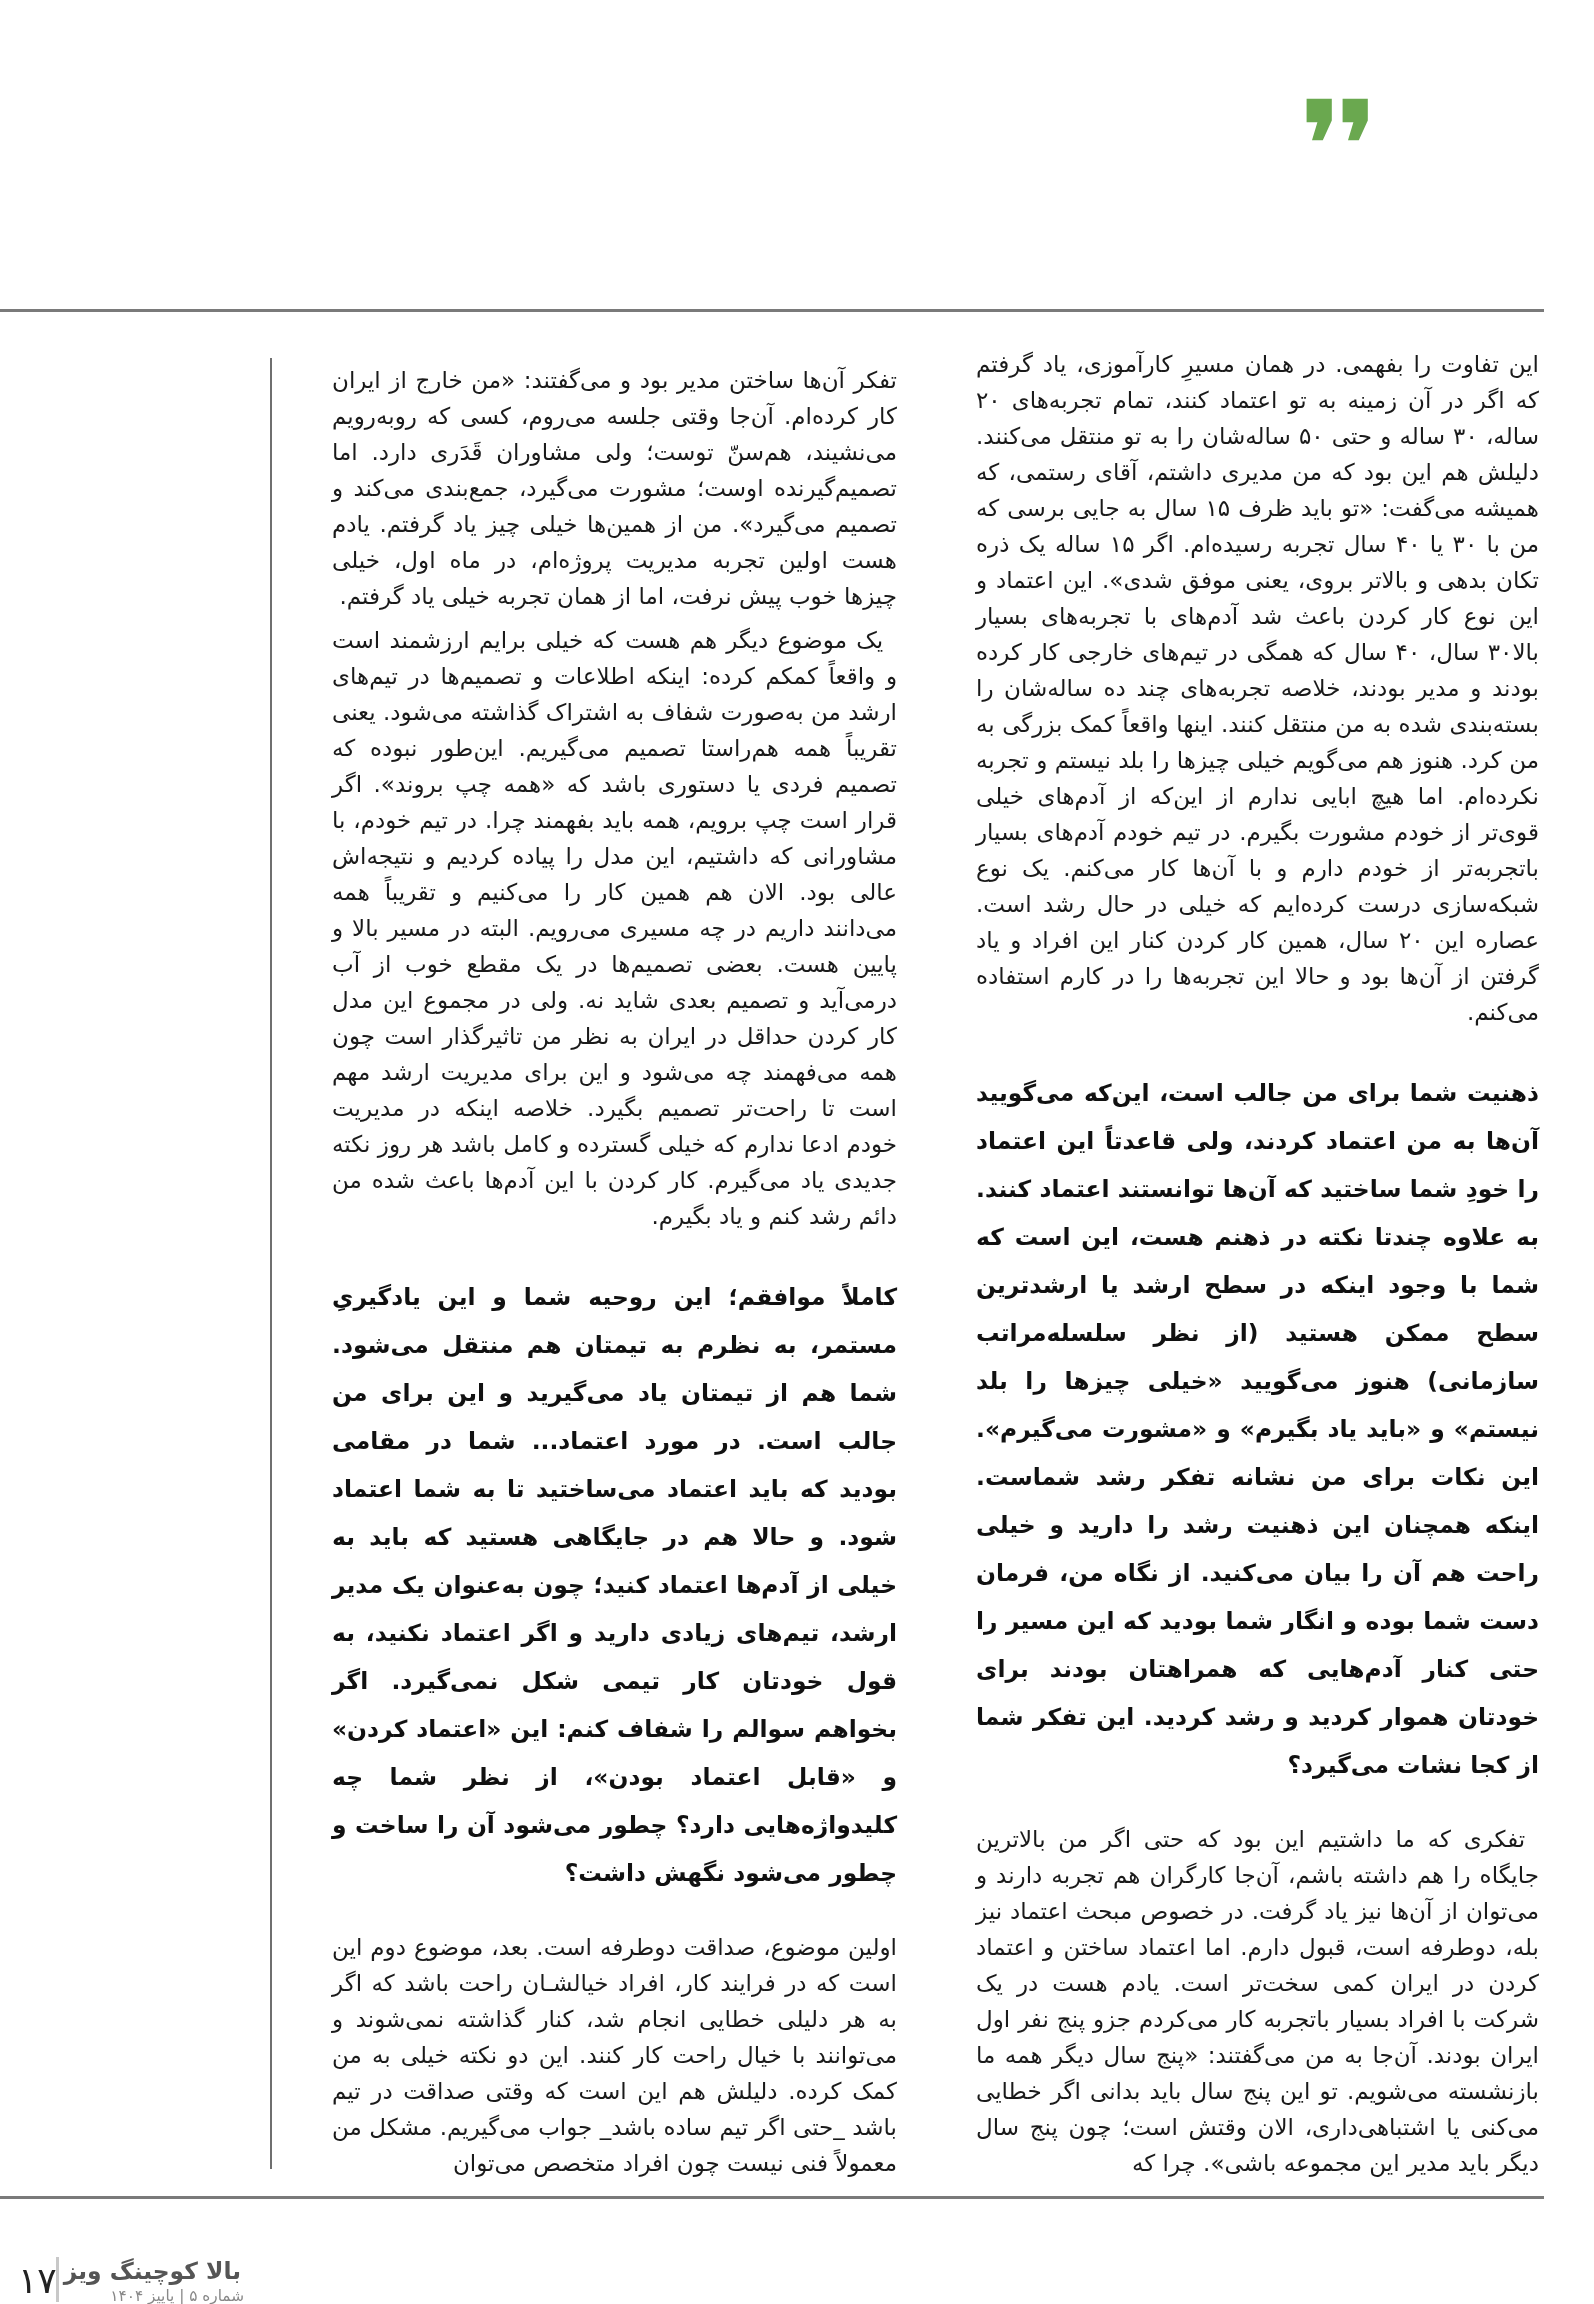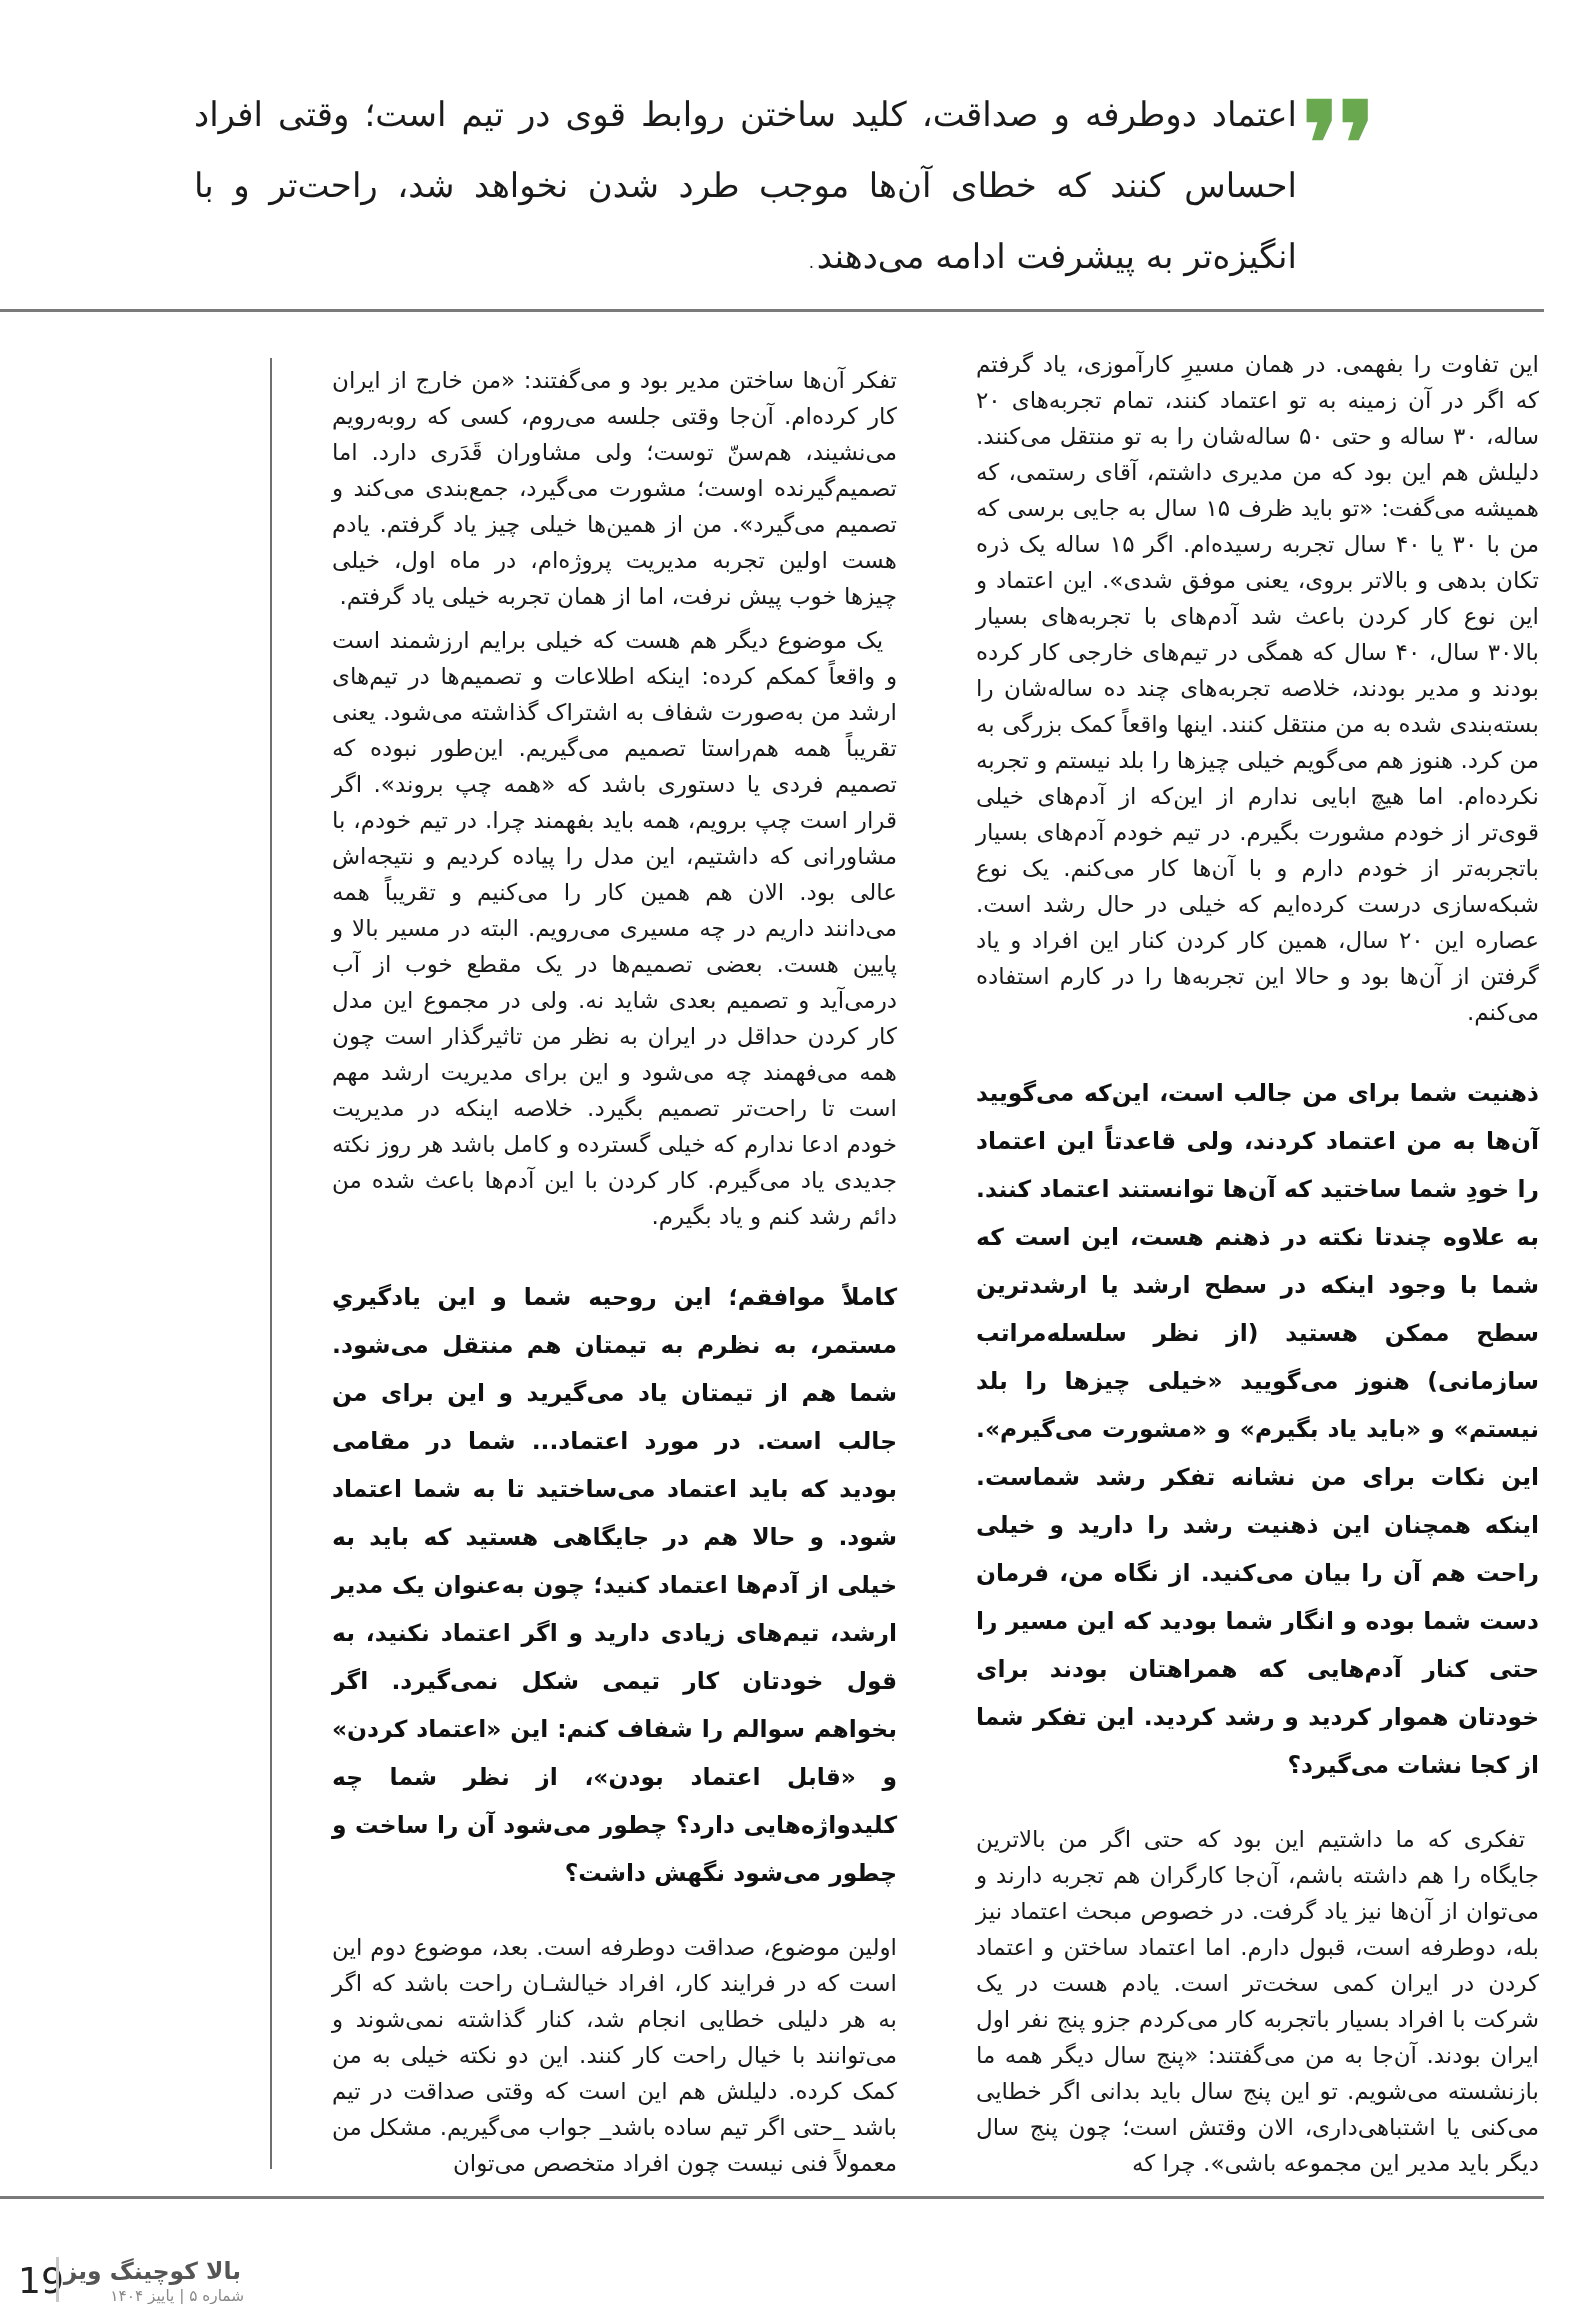--- a/index.html
+++ b/index.html
@@ -39,21 +39,20 @@
 </head>
 <body>
 
 <div class="page">
 
   <svg class="quote-mark" viewBox="0 0 80 50">
     <path d="M4 2 H32 V26 L22 48 H10 L16 28 H4 Z" fill="#6aa84f"></path>
     <path d="M44 2 H72 V26 L62 48 H50 L56 28 H44 Z" fill="#6aa84f"></path>
   </svg>
 
-  <div class="pullquote">اعتماد دوطرفه و صداقت، کلید ساختن روابط قوی در تیم است؛ وقتی افراد احساس کنند که خطای آن‌ها موجب طرد شدن نخواهد شد، راحت‌تر و با انگیزه‌تر به پیشرفت ادامه می‌دهند.</div>
 
   <div class="rule top"></div>
 
   <div class="col right">
     <p>این تفاوت را بفهمی. در همان مسیرِ کارآموزی، یاد گرفتم که اگر در آن زمینه به تو اعتماد کنند، تمام تجربه‌های ۲۰ ساله، ۳۰ ساله و حتی ۵۰ ساله‌شان را به تو منتقل می‌کنند. دلیلش هم این بود که من مدیری داشتم، آقای رستمی، که همیشه می‌گفت: «تو باید ظرف ۱۵ سال به جایی برسی که من با ۳۰ یا ۴۰ سال تجربه رسیده‌ام. اگر ۱۵ ساله یک ذره تکان بدهی و بالاتر بروی، یعنی موفق شدی». این اعتماد و این نوع کار کردن باعث شد آدم‌های با تجربه‌های بسیار بالا۳۰ سال، ۴۰ سال که همگی در تیم‌های خارجی کار کرده بودند و مدیر بودند، خلاصه تجربه‌های چند ده ساله‌شان را بسته‌بندی شده به من منتقل کنند. اینها واقعاً کمک بزرگی به من کرد. هنوز هم می‌گویم خیلی چیزها را بلد نیستم و تجربه نکرده‌ام. اما هیچ ابایی ندارم از این‌که از آدم‌های خیلی قوی‌تر از خودم مشورت بگیرم. در تیم خودم آدم‌های بسیار باتجربه‌تر از خودم دارم و با آن‌ها کار می‌کنم. یک نوع شبکه‌سازی درست کرده‌ایم که خیلی در حال رشد است. عصاره این ۲۰ سال، همین کار کردن کنار این افراد و یاد گرفتن از آن‌ها بود و حالا این تجربه‌ها را در کارم استفاده می‌کنم.</p>
     <div class="gap"></div>
     <p class="q">ذهنیت شما برای من جالب است، این‌که می‌گویید آن‌ها به من اعتماد کردند، ولی قاعدتاً این اعتماد را خودِ شما ساختید که آن‌ها توانستند اعتماد کنند. به علاوه چندتا نکته در ذهنم هست، این است که شما با وجود اینکه در سطح ارشد یا ارشدترین سطح ممکن هستید (از نظر سلسله‌مراتب سازمانی) هنوز می‌گویید «خیلی چیزها را بلد نیستم» و «باید یاد بگیرم» و «مشورت می‌گیرم». این نکات برای من نشانه تفکر رشد شماست. اینکه همچنان این ذهنیت رشد را دارید و خیلی راحت هم آن را بیان می‌کنید. از نگاه من، فرمان دست شما بوده و انگار شما بودید که این مسیر را حتی کنار آدم‌هایی که همراهتان بودند برای خودتان هموار کردید و رشد کردید. این تفکر شما از کجا نشات می‌گیرد؟</p>
     <div class="gap-sm"></div>
     <p class="indent">تفکری که ما داشتیم این بود که حتی اگر من بالاترین جایگاه را هم داشته باشم، آن‌جا کارگران هم تجربه دارند و می‌توان از آن‌ها نیز یاد گرفت. در خصوص مبحث اعتماد نیز بله، دوطرفه است، قبول دارم. اما اعتماد ساختن و اعتماد کردن در ایران کمی سخت‌تر است. یادم هست در یک شرکت با افراد بسیار باتجربه کار می‌کردم جزو پنج نفر اول ایران بودند. آن‌جا به من می‌گفتند: «پنج سال دیگر همه ما بازنشسته می‌شویم. تو این پنج سال باید بدانی اگر خطایی می‌کنی یا اشتباهی‌داری، الان وقتش است؛ چون پنج سال دیگر باید مدیر این مجموعه باشی». چرا که</p>
   </div>
@@ -65,19 +64,19 @@
     <p class="indent">یک موضوع دیگر هم هست که خیلی برایم ارزشمند است و واقعاً کمکم کرده: اینکه اطلاعات و تصمیم‌ها در تیم‌های ارشد من به‌صورت شفاف به اشتراک گذاشته می‌شود. یعنی تقریباً همه هم‌راستا تصمیم می‌گیریم. این‌طور نبوده که تصمیم فردی یا دستوری باشد که «همه چپ بروند». اگر قرار است چپ برویم، همه باید بفهمند چرا. در تیم خودم، با مشاورانی که داشتیم، این مدل را پیاده کردیم و نتیجه‌اش عالی بود. الان هم همین کار را می‌کنیم و تقریباً همه می‌دانند داریم در چه مسیری می‌رویم. البته در مسیر بالا و پایین هست. بعضی تصمیم‌ها در یک مقطع خوب از آب درمی‌آید و تصمیم بعدی شاید نه. ولی در مجموع این مدل کار کردن حداقل در ایران به نظر من تاثیرگذار است چون همه می‌فهمند چه می‌شود و این برای مدیریت ارشد مهم است تا راحت‌تر تصمیم بگیرد. خلاصه اینکه در مدیریت خودم ادعا ندارم که خیلی گسترده و کامل باشد هر روز نکته جدیدی یاد می‌گیرم. کار کردن با این آدم‌ها باعث شده من دائم رشد کنم و یاد بگیرم.</p>
     <div class="gap"></div>
     <p class="q">کاملاً موافقم؛ این روحیه شما و این یادگیریِ مستمر، به نظرم به تیمتان هم منتقل می‌شود. شما هم از تیمتان یاد می‌گیرید و این برای من جالب است. در مورد اعتماد... شما در مقامی بودید که باید اعتماد می‌ساختید تا به شما اعتماد شود. و حالا هم در جایگاهی هستید که باید به خیلی از آدم‌ها اعتماد کنید؛ چون به‌عنوان یک مدیر ارشد، تیم‌های زیادی دارید و اگر اعتماد نکنید، به قول خودتان کار تیمی شکل نمی‌گیرد. اگر بخواهم سوالم را شفاف کنم: این «اعتماد کردن» و «قابل اعتماد بودن»، از نظر شما چه کلیدواژه‌هایی دارد؟ چطور می‌شود آن را ساخت و چطور می‌شود نگهش داشت؟</p>
     <div class="gap-sm"></div>
     <p>اولین موضوع، صداقت دوطرفه است. بعد، موضوع دوم این است که در فرایند کار، افراد خیالشـان راحت باشد که اگر به هر دلیلی خطایی انجام شد، کنار گذاشته نمی‌شوند و می‌توانند با خیال راحت کار کنند. این دو نکته خیلی به من کمک کرده. دلیلش هم این است که وقتی صداقت در تیم باشد _حتی اگر تیم ساده باشد_ جواب می‌گیریم. مشکل من معمولاً فنی نیست چون افراد متخصص می‌توان</p>
   </div>
 
   <div class="rule bottom"></div>
 
   <div class="footer">
-    <span class="page-num">19</span>
+    <span class="page-num">۱۷</span>
     <span class="footer-sep"></span>
     <span class="mag-title">بالا کوچینگ ویز</span>
     <span class="mag-issue">شماره ۵ | پاییز ۱۴۰۴</span>
   </div>
 </div>
 
 
 </body></html>

